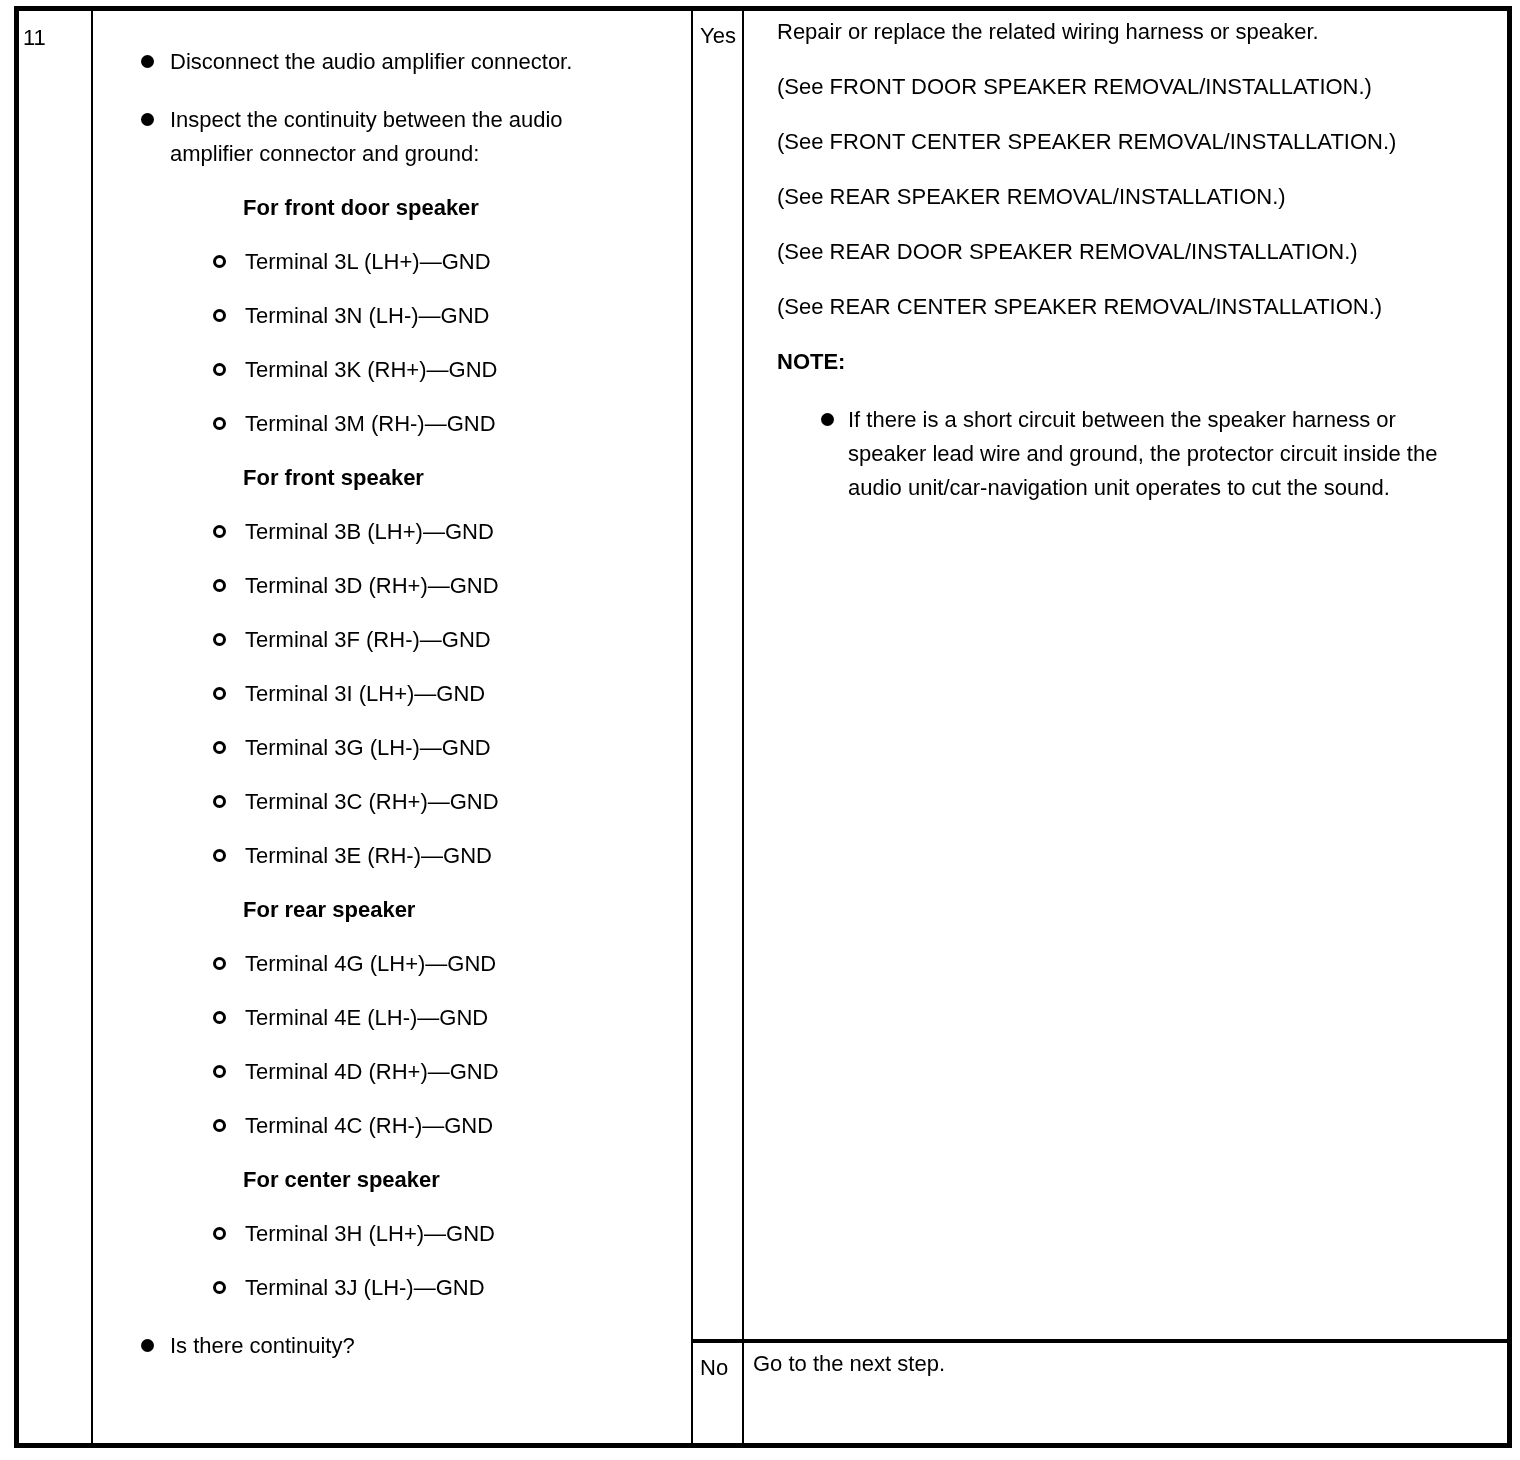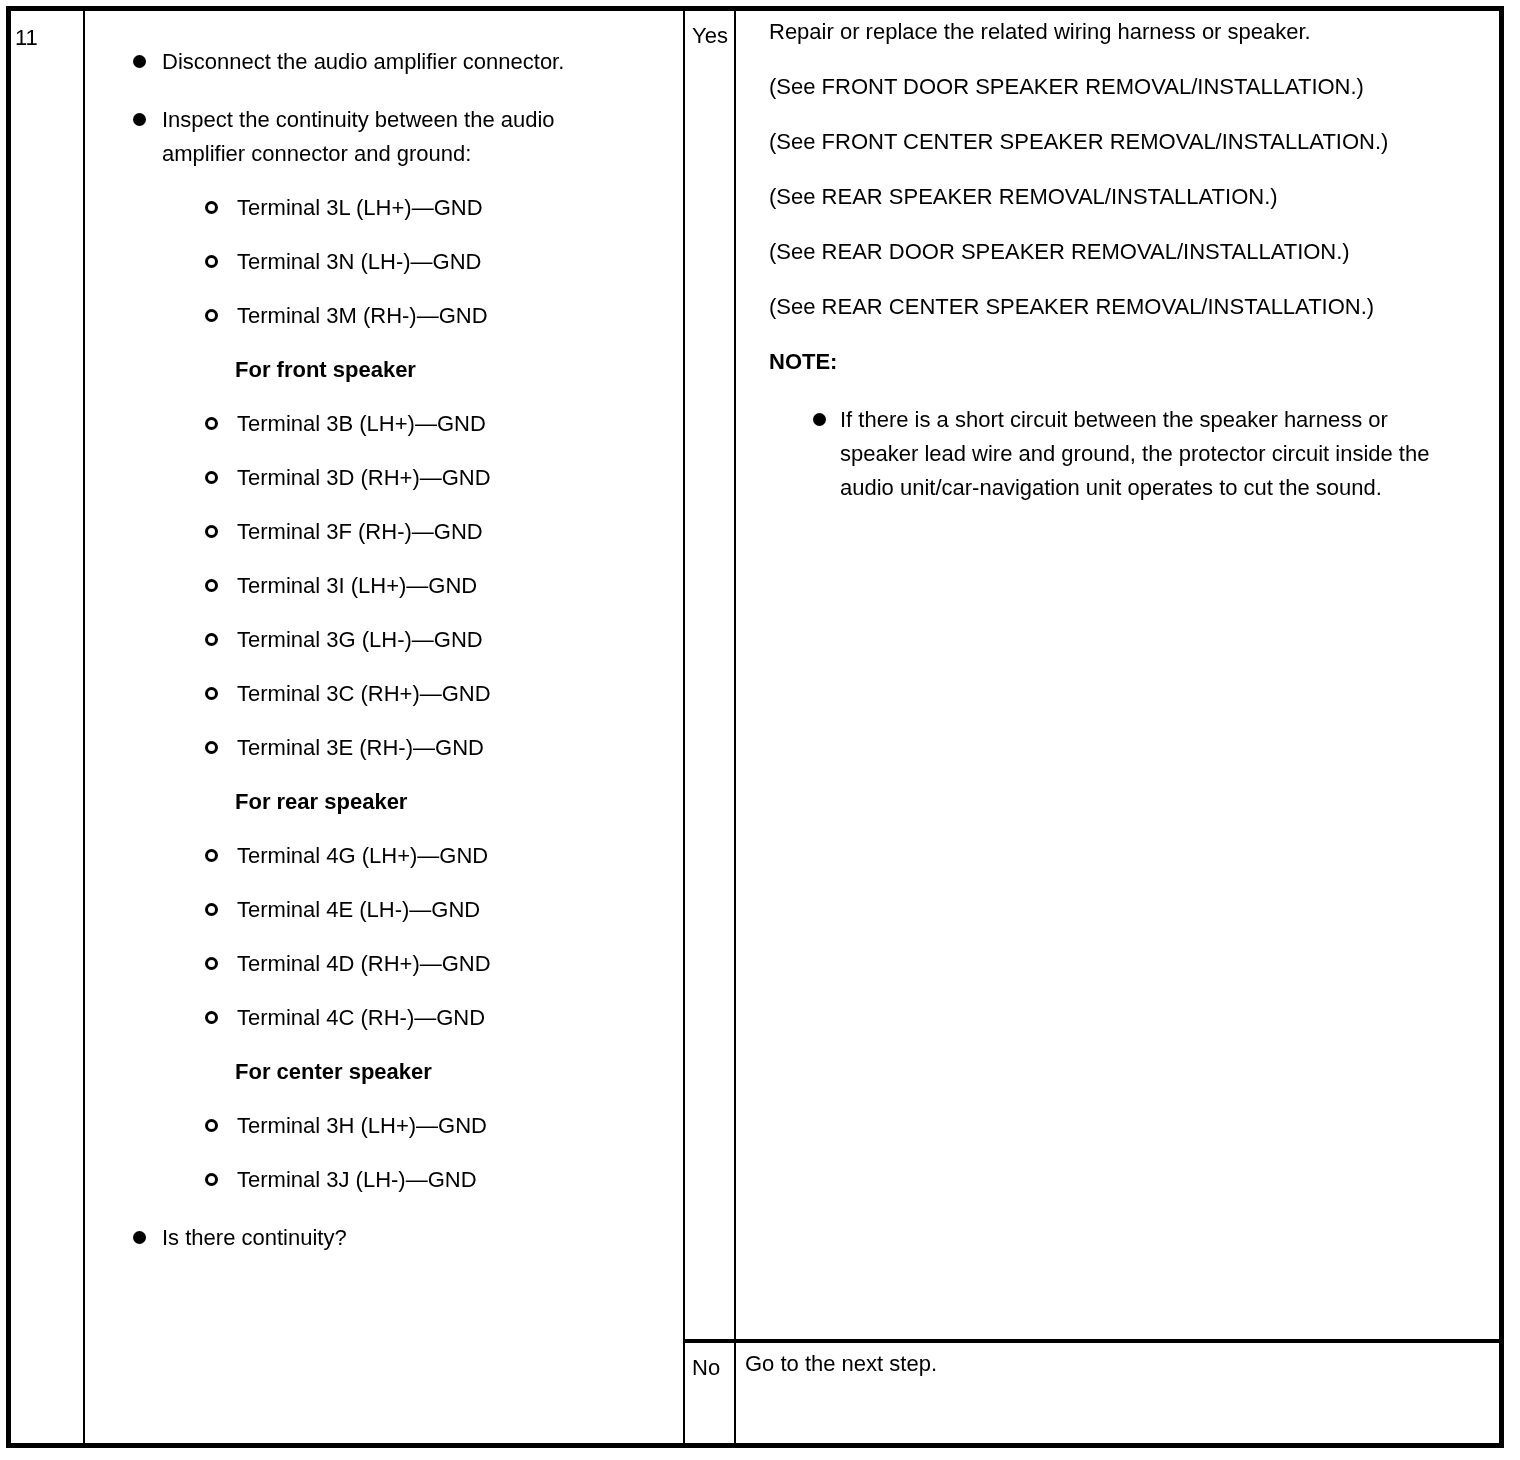--- a/index.html
+++ b/index.html
@@ -5,21 +5,21 @@
   * { box-sizing: border-box; margin: 0; padding: 0; }
   html, body {
     width: 1520px; height: 1460px;
     background: #ffffff;
     font-family: "Liberation Sans", sans-serif;
     color: #000000;
   }
   .page { position: relative; width: 1520px; height: 1460px; background: #ffffff; }
 
   .ttable {
-    position: absolute; left: 6px; top: 6px;
+    position: absolute; left: 14px; top: 6px;
     width: 1498px; height: 1442px;
     border: 5px solid #000000;
     display: flex;
     background: #ffffff;
     font-size: 22px;
   }
 
   
   .step-cell {
     width: 74px; flex: none;
@@ -93,27 +93,32 @@
       <div class="li1">
         <span class="disc"></span>
         <div class="t">Disconnect the audio amplifier connector.</div>
       </div>
 
       <div class="li1">
         <span class="disc"></span>
         <div class="t t-wrap2">Inspect the continuity between the audio amplifier connector and ground:</div>
       </div>
 
+      <div class="subhead">For front door speaker</div>
       <div class="li2">
         <span class="ring"></span>
         <div class="t">Terminal 3L (LH+)—GND</div>
       </div>
       <div class="li2">
         <span class="ring"></span>
         <div class="t">Terminal 3N (LH-)—GND</div>
+      </div>
+      <div class="li2">
+        <span class="ring"></span>
+        <div class="t">Terminal 3K (RH+)—GND</div>
       </div>
       <div class="li2">
         <span class="ring"></span>
         <div class="t">Terminal 3M (RH-)—GND</div>
       </div>
 
       <div class="subhead">For front speaker</div>
       <div class="li2">
         <span class="ring"></span>
         <div class="t">Terminal 3B (LH+)—GND</div>

